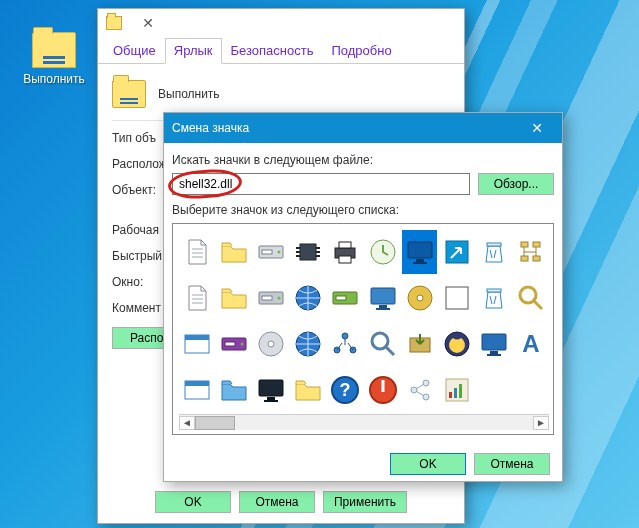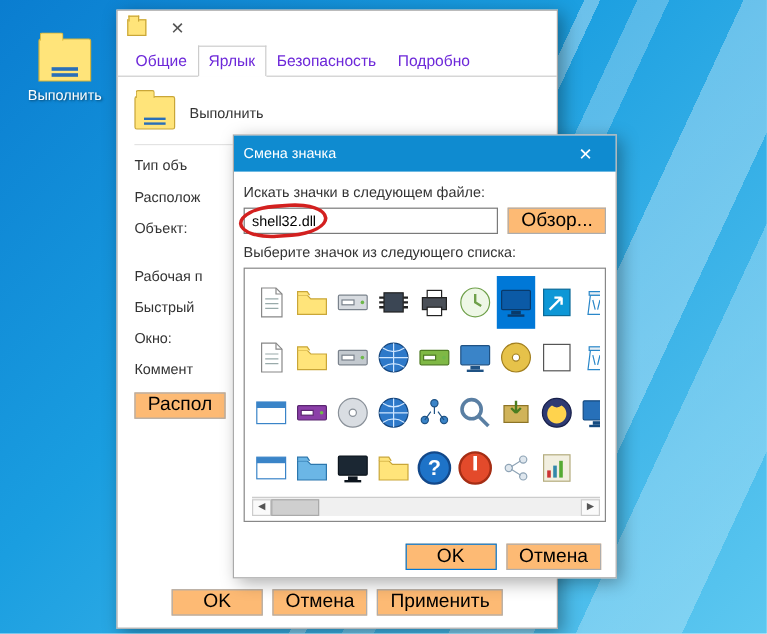--- a/index.html
+++ b/index.html
@@ -126,37 +126,37 @@
     background:#ffe47a;border:1px solid #c9a638;border-radius:2px;position:relative;
   }
   .hdr-row .ico::before{content:"";position:absolute;top:-6px;left:0;width:14px;height:6px;background:#ffe47a;border:1px solid #c9a638;border-bottom:none;border-radius:2px 2px 0 0;}
   .hdr-row .ico::after{content:"";position:absolute;bottom:3px;left:50%;transform:translateX(-50%);width:18px;height:2px;background:#2a6fb8;box-shadow:0 -4px 0 #2a6fb8;}
 
   .field { display:flex; align-items:center; margin-bottom:12px; gap:6px; }
   .field label { width:90px; font-size:12px; }
 
   .btn {
     min-width:76px; height:22px;
-    background:#fdba74;
+    background:#86efac;
     border:1px solid #adadad;
-    font-size:16px;
+    font-size:12px;
     cursor:pointer;
     padding:0 10px;
   }
   .btn.default{border-color:#0078d7;}
 
   .props-footer {
     position:absolute; bottom:10px; left:0; right:0;
     display:flex; justify-content:center; gap:8px;
   }
 
   
   .win.icon-dlg {
     top: 112px; left: 163px;
-    width: 320px; height: 370px; margin-left: 31px;
+    width: 400px; height: 370px;
   }
   .icon-dlg .titlebar {
     background:#0f8bd0; color:#fff;
     height:30px;
   }
   .icon-dlg .titlebar .x { color:#fff; width:42px; height:30px;}
   .icon-dlg .body { padding:10px 8px 8px; }
   .icon-dlg .row1 { margin-bottom:6px; }
   .icon-dlg .row2 { display:flex; gap:8px; margin-bottom:8px; position:relative;}
   .icon-dlg input[type=text]{

